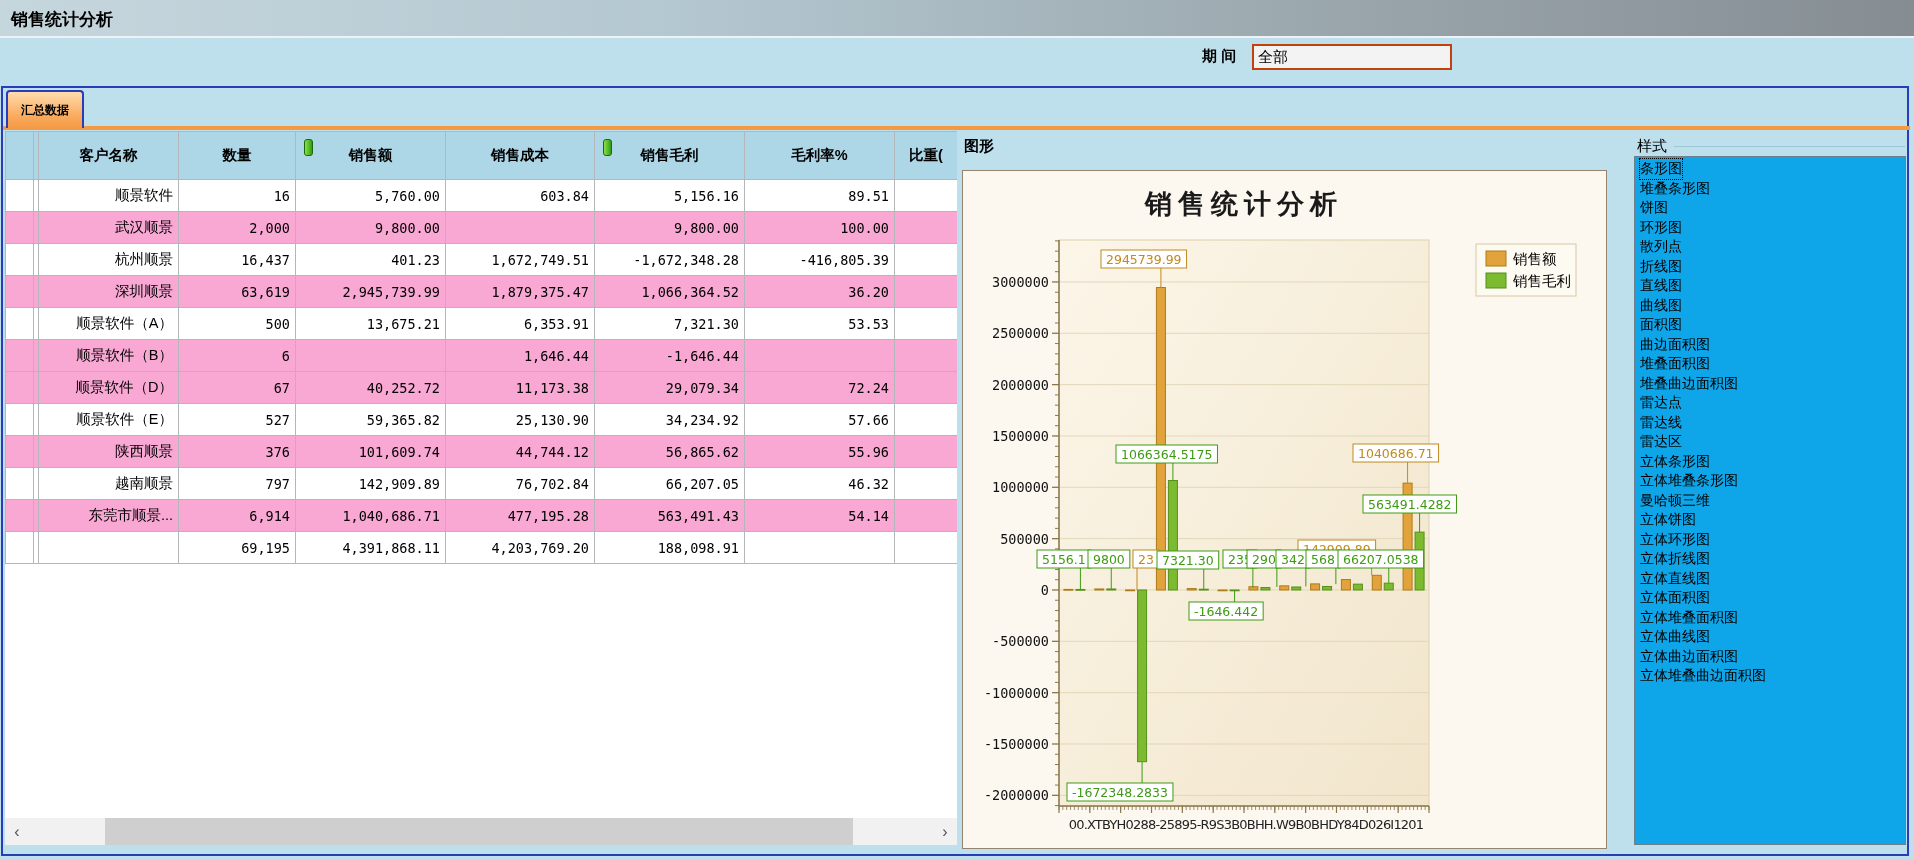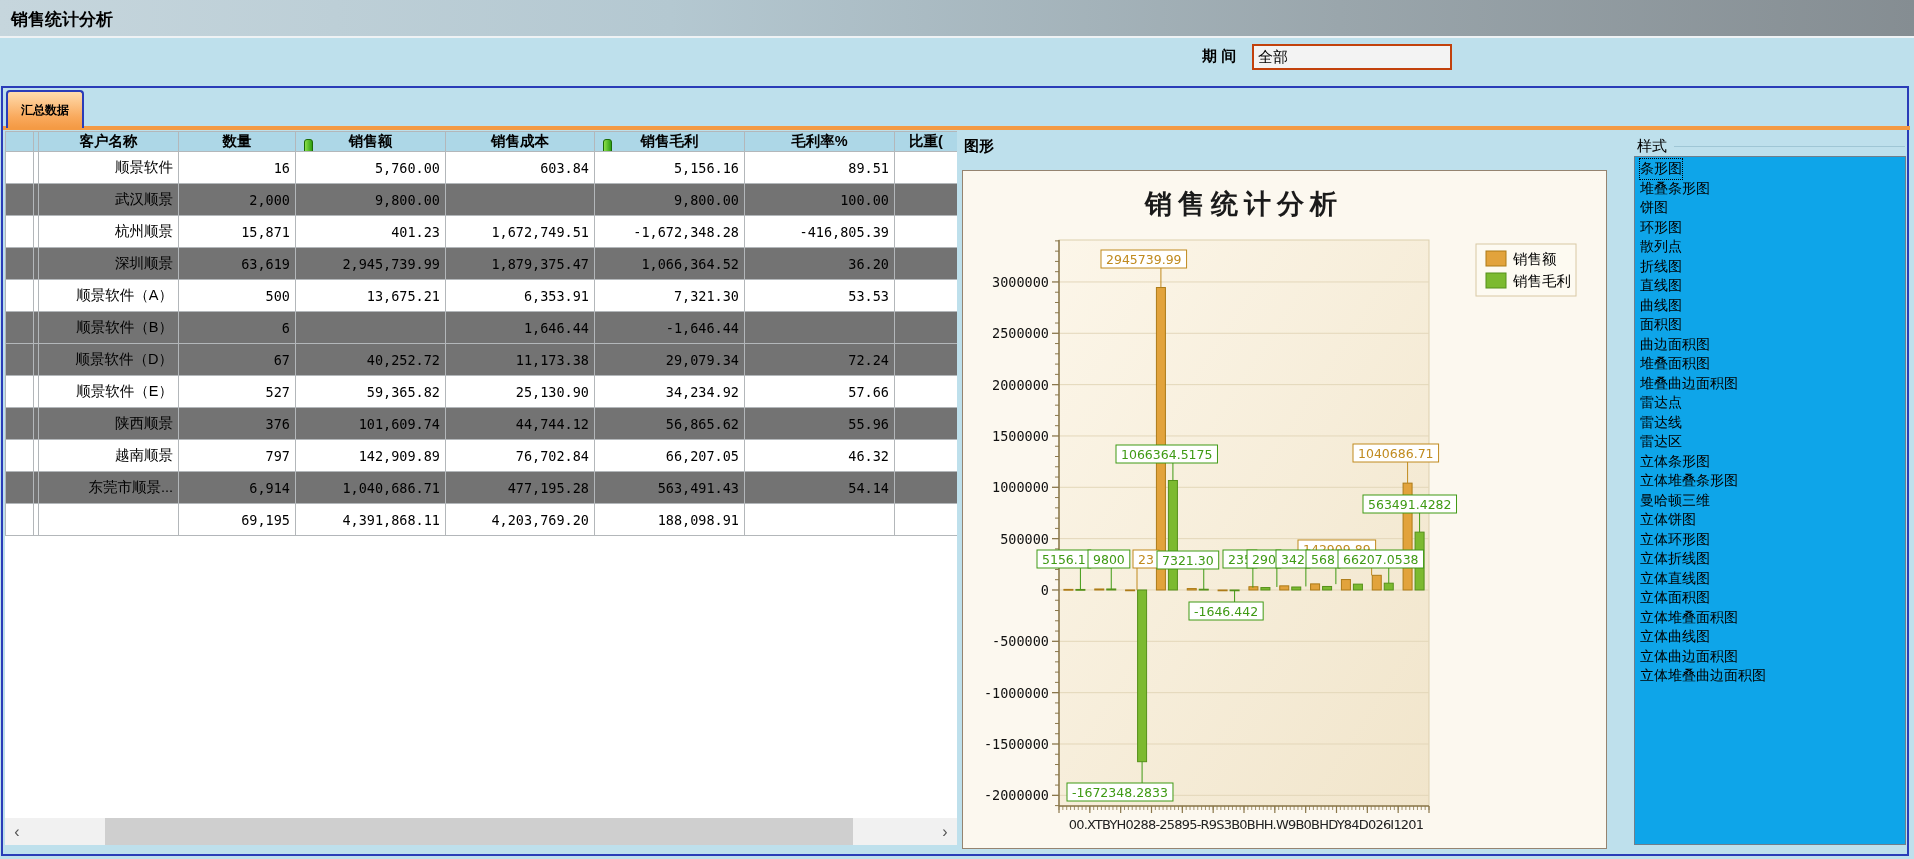--- a/index.html
+++ b/index.html
@@ -22,23 +22,23 @@
   .tab{position:absolute;left:6px;top:90px;height:38px;padding:0 13px;z-index:3;
     background:linear-gradient(#ffdcae,#f9a95c 70%,#f49a44);
     border:2px solid #2a3cb8;border-bottom:none;border-radius:4px 4px 0 0;
     font-size:12px;font-weight:bold;line-height:36px;box-sizing:border-box;cursor:default;}
   .tabband{position:absolute;left:3px;top:126px;width:1907px;height:4px;background:#f49a44;z-index:2;}
   
   .table-panel{position:absolute;left:5px;top:131px;width:952px;height:714px;background:#fff;overflow:hidden;}
   table.grid{border-collapse:collapse;table-layout:fixed;width:952px;}
   .grid th,.grid td{border:1px solid #b3b7ba;white-space:nowrap;overflow:hidden;
     font-size:14.5px;padding:0 5px;box-sizing:border-box;}
-  .grid th{background:#add7e7;height:20px;font-weight:bold;position:relative;text-align:center;}
+  .grid th{background:#add7e7;height:48px;font-weight:bold;position:relative;text-align:center;}
   .grid td{height:32px;background:#fff;}
-  .grid tr.stripe td{background:#737373;}
+  .grid tr.stripe td{background:#f9a8d4;}
   .grid td.gut{background:#fff;padding:0;}
   .grid td.name{text-align:right;}
   .grid td.num{text-align:right;font-family:"DejaVu Sans Mono",monospace;font-size:13.5px;}
   .sorticon{position:absolute;left:8px;top:7px;width:7px;height:15px;border-radius:3px;
     background:linear-gradient(90deg,#8be04a,#2f9e12);border:1px solid #1c6b08;}
   
   .hscroll{position:absolute;left:5px;top:818px;width:952px;height:27px;background:#f1f1f1;}
   .hs-btn{position:absolute;top:0;width:24px;height:27px;color:#555;font-size:16px;
     text-align:center;line-height:27px;cursor:default;}
   .hs-left{left:0;} .hs-right{right:0;}
@@ -117,21 +117,21 @@
           <td class="num">9,800.00</td>
           <td class="num"></td>
           <td class="num">9,800.00</td>
           <td class="num">100.00</td>
           <td class="num"></td>
         </tr>
         <tr>
           <td class="gut"></td>
           <td class="gut"></td>
           <td class="name">杭州顺景</td>
-          <td class="num">15,871</td>
+          <td class="num">16,437</td>
           <td class="num">401.23</td>
           <td class="num">1,672,749.51</td>
           <td class="num">-1,672,348.28</td>
           <td class="num">-416,805.39</td>
           <td class="num"></td>
         </tr>
         <tr class="stripe">
           <td class="gut"></td>
           <td class="gut"></td>
           <td class="name">深圳顺景</td>

